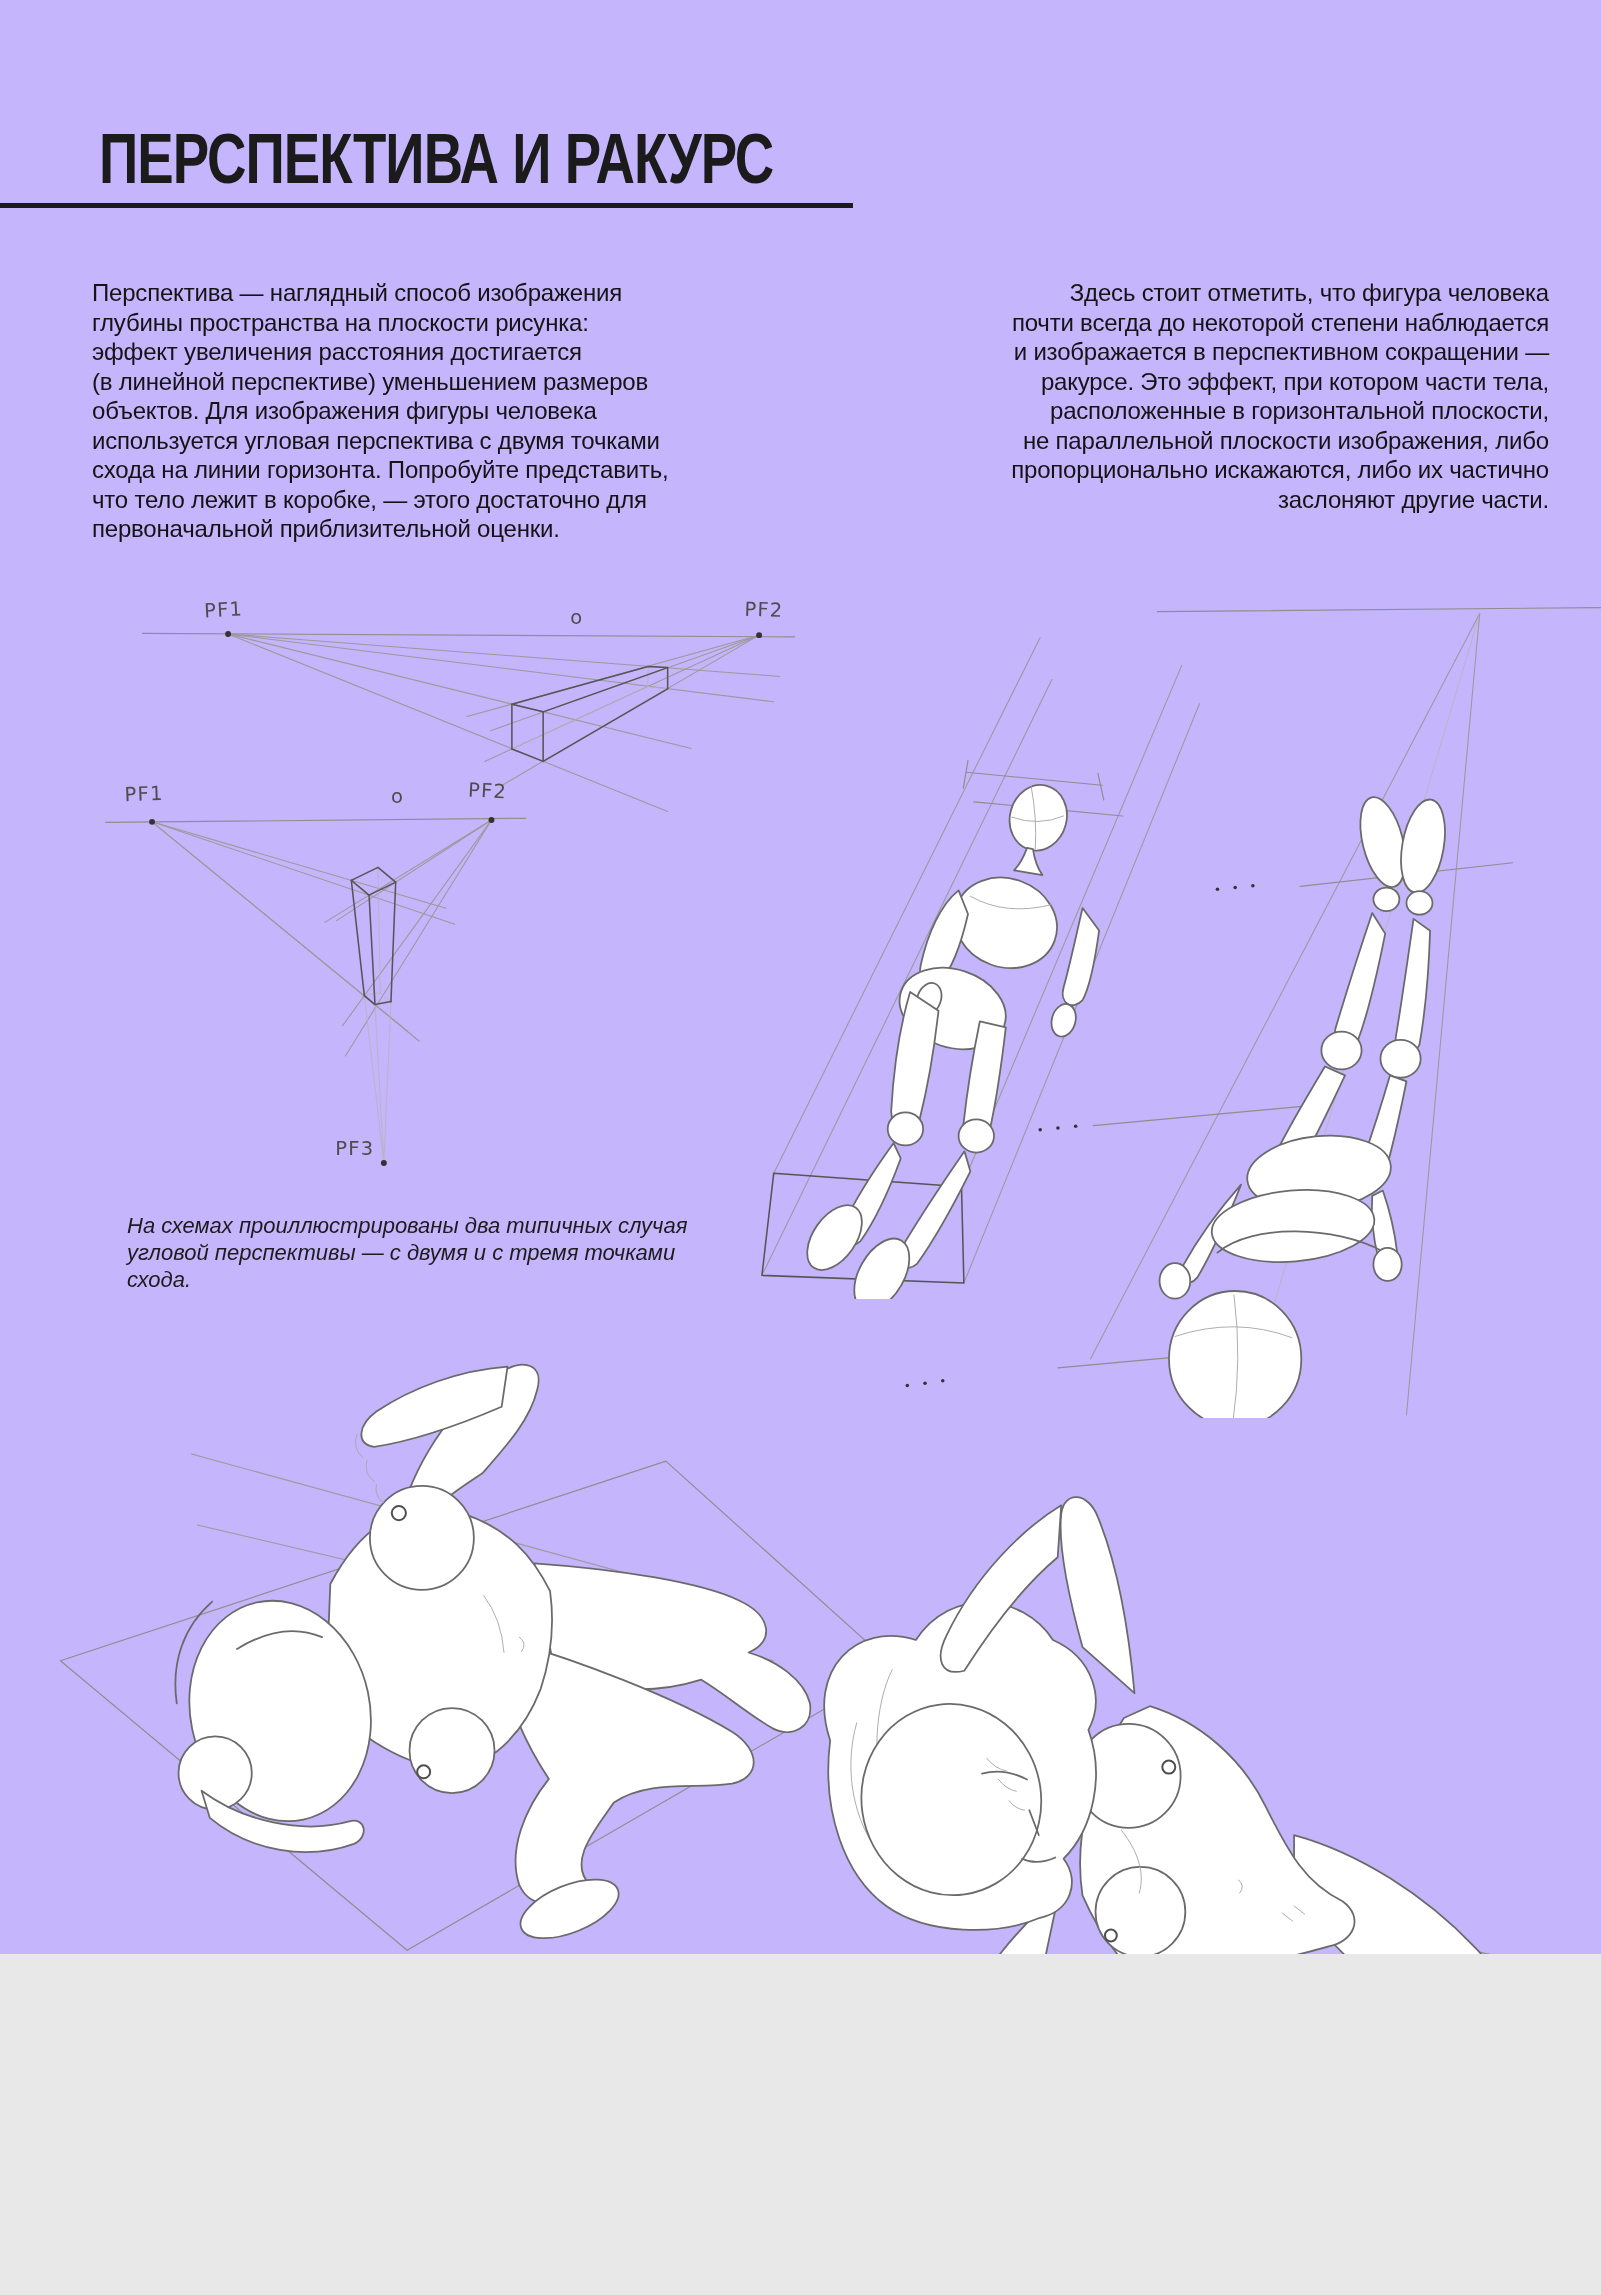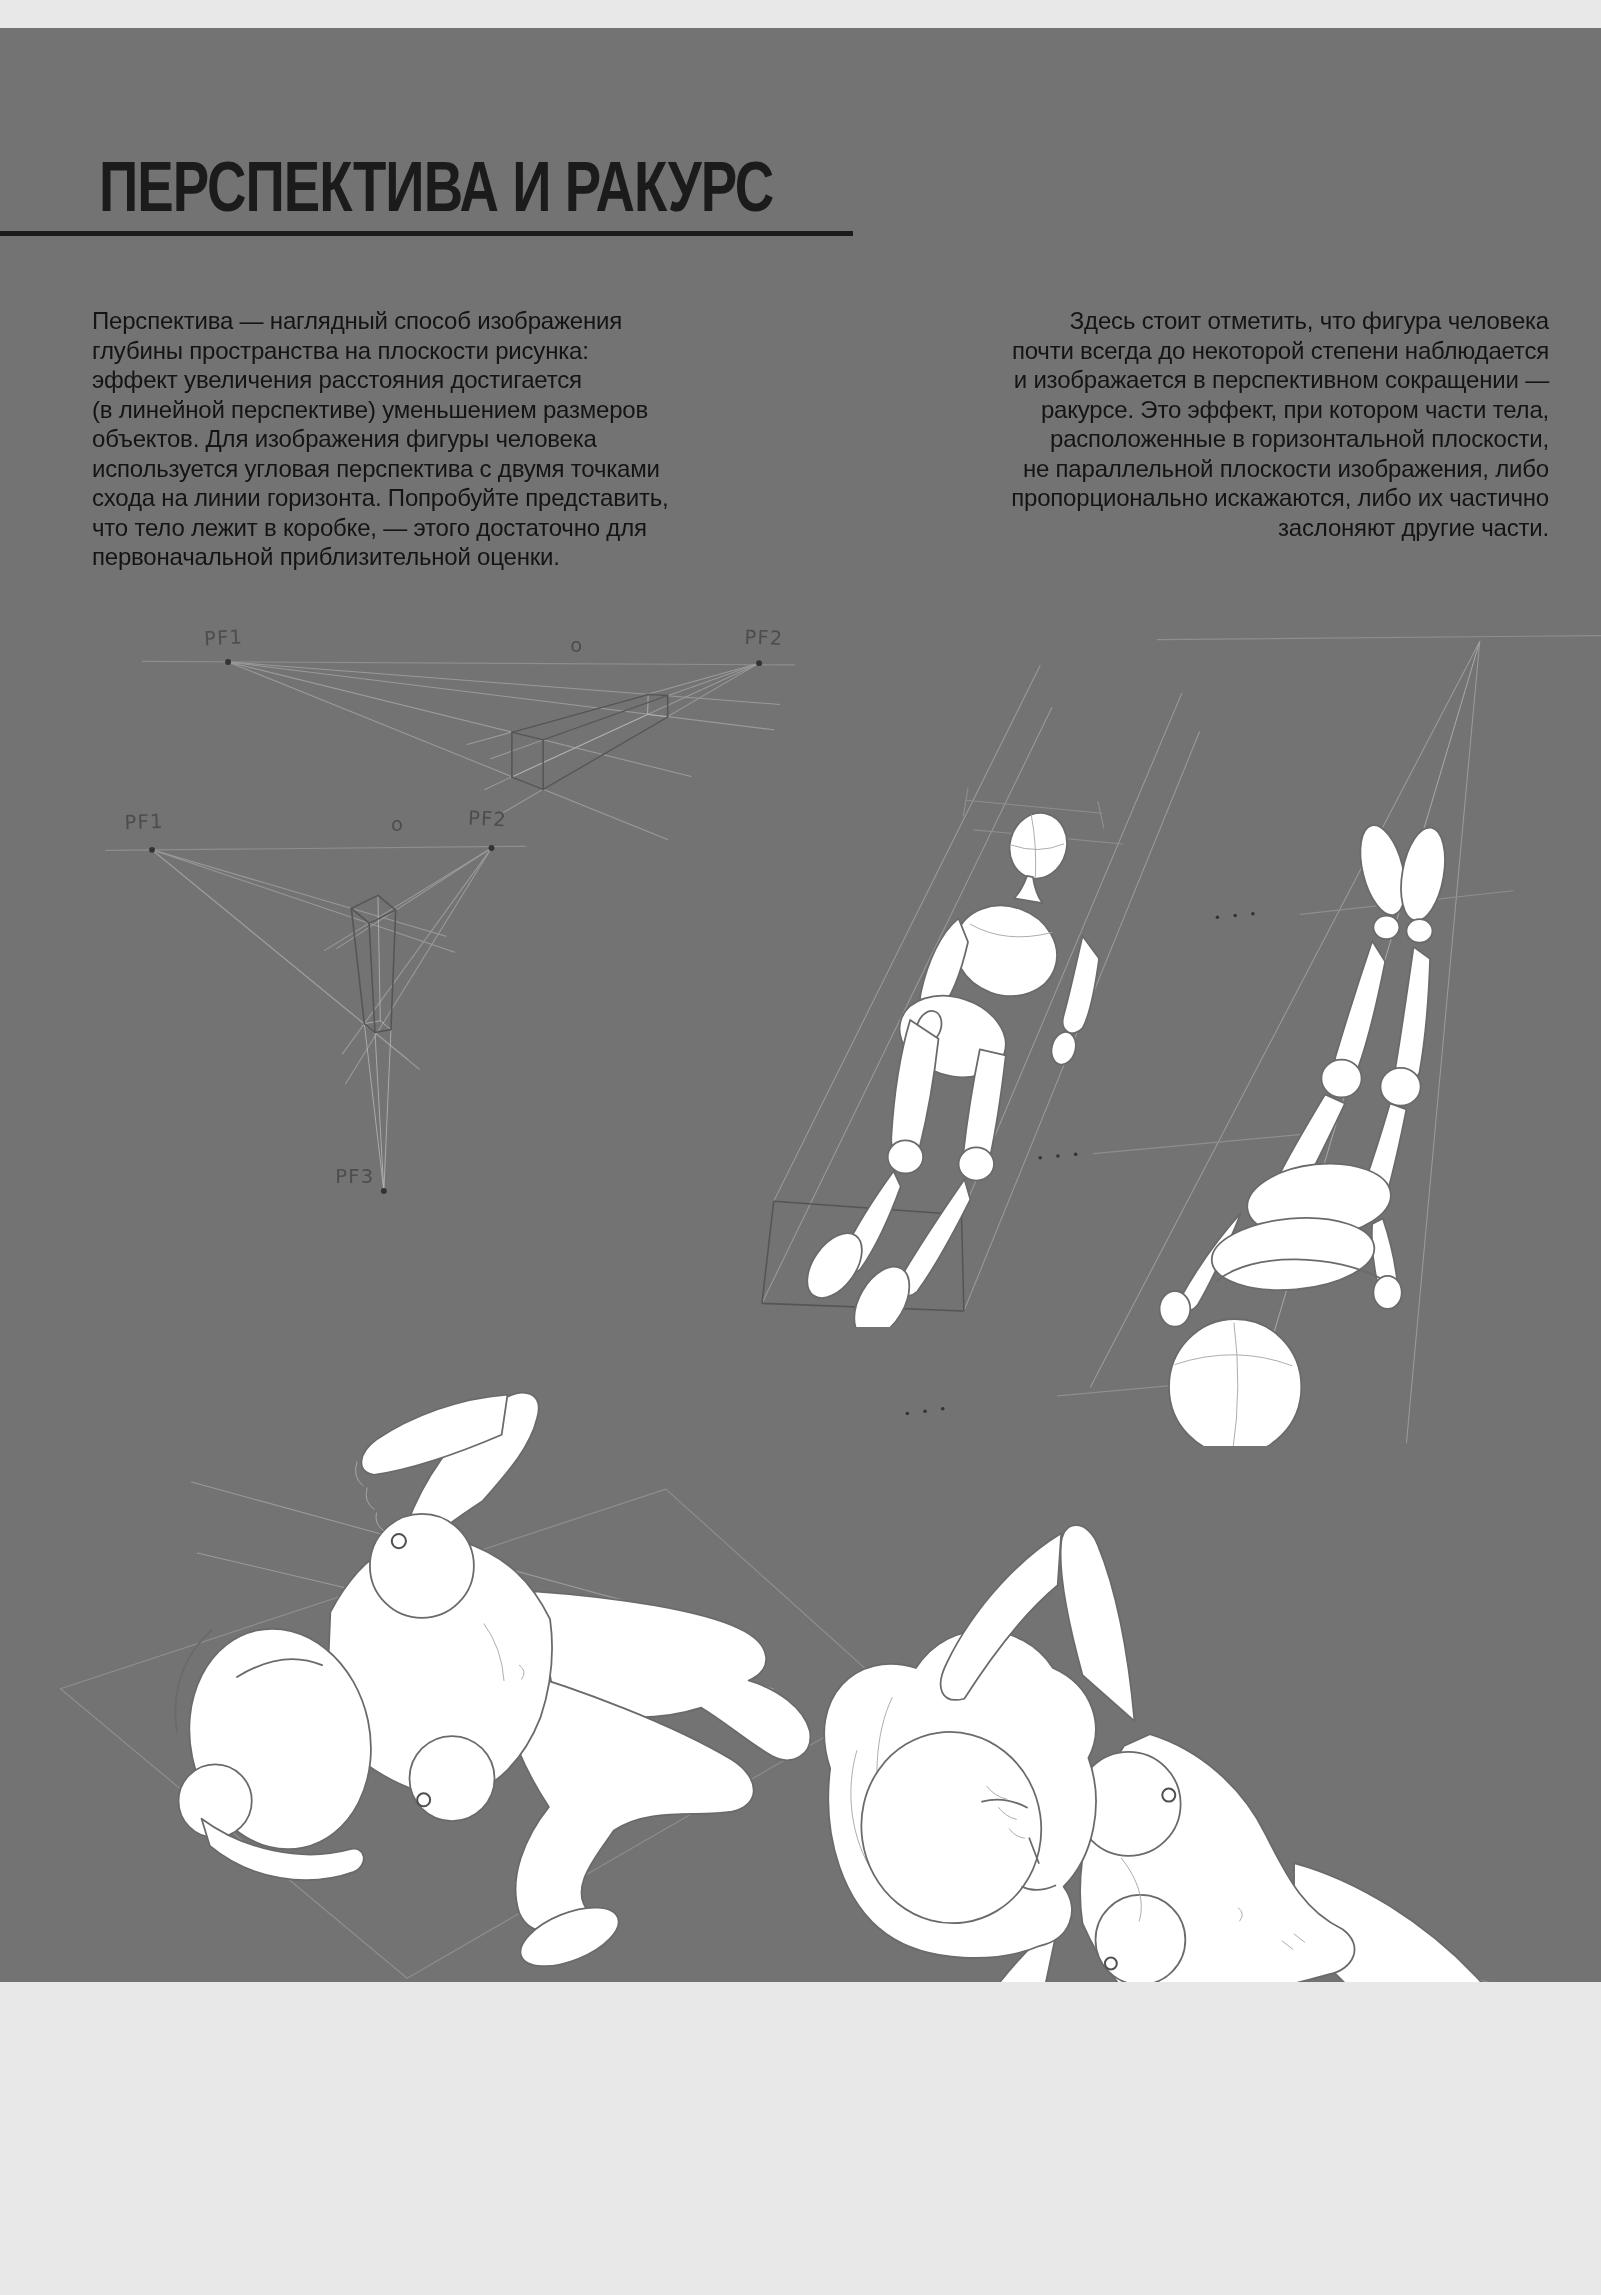--- a/index.html
+++ b/index.html
@@ -1,18 +1,18 @@
 <!DOCTYPE html>
 <html style="font-size:9.5px"><head>
 <meta charset="utf-8">
 <style>
   html,body{margin:0;padding:0;background:#e8e8e8;}
   .page{
-    position:relative;width:1602px;height:1954px;background:#737373;
-    font-family:"Liberation Sans",sans-serif;color:#161616;overflow:hidden;margin-top:28px;
+    position:relative;width:1602px;height:1954px;background:#c4b5fd;
+    font-family:"Liberation Sans",sans-serif;color:#161616;overflow:hidden;
   }
   .page-title{
     position:absolute;left:99px;top:124px;margin:0;
     font-size:70px;font-weight:bold;letter-spacing:-1.2px;line-height:1;
     color:#1b1b1b;transform:scaleX(.78);transform-origin:0 50%;white-space:nowrap;
   }
   .title-rule{position:absolute;left:0;top:203px;width:853px;height:4.7px;background:#1b1b1b;}
   .col{
     position:absolute;top:278px;font-size:24px;line-height:29.5px;
     letter-spacing:-0.2px;white-space:pre-line;color:#141414;
@@ -203,20 +203,23 @@
       <path class="w" d="M880 1015 C892 1050 900 1085 904 1118 C906 1142 882 1150 872 1128 C864 1096 860 1056 862 1024 Z"></path>
       <ellipse class="w" cx="728" cy="1075" rx="138" ry="60" transform="rotate(-5 728 1075)"></ellipse>
       <path d="M600 1120 C660 1070 800 1075 880 1118"></path>
       <ellipse class="w" cx="528" cy="1168" rx="26" ry="30"></ellipse>
       <ellipse class="w" cx="888" cy="1140" rx="24" ry="28"></ellipse>
       <ellipse class="w" cx="630" cy="1300" rx="112" ry="115"></ellipse>
       <path class="lt" d="M528 1262 Q630 1228 726 1264 M628 1192 Q642 1300 626 1408"></path>
     </g>
   </svg>
 
+  <div class="caption">На схемах проиллюстрированы два типичных случая
+угловой перспективы — с двумя и с тремя точками
+схода.</div>
 
   <svg class="art" style="left:35px;top:1318px;" width="886" height="656" viewBox="0 0 1500 1110">
     <g>
       <path class="cc" d="M43 580 L1068 242 L1457 592 L630 1070 Z"></path>
       <line class="c" x1="265" y1="230" x2="1140" y2="470"></line>
       <line class="c" x1="275" y1="350" x2="1250" y2="580"></line>
     </g>
     <g>
       <path class="w" d="M845 415 C990 425 1130 448 1192 478 C1248 504 1252 548 1208 566 C1256 580 1302 612 1312 652 C1318 692 1282 712 1248 694 C1204 668 1168 636 1128 612 C1040 640 950 630 880 600 Z"></path>
       <path class="w" d="M800 545 C920 580 1080 640 1180 700 C1230 732 1228 778 1180 788 C1120 798 1040 780 980 820 C950 864 900 920 940 960 C900 1000 840 1005 820 960 C800 900 830 830 870 780 C830 720 800 650 790 590 Z"></path>

